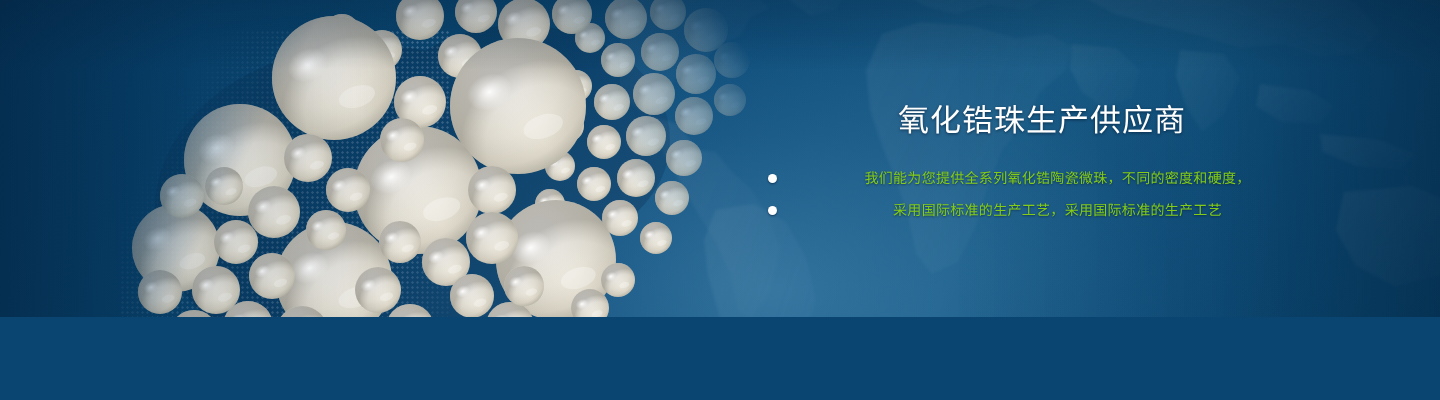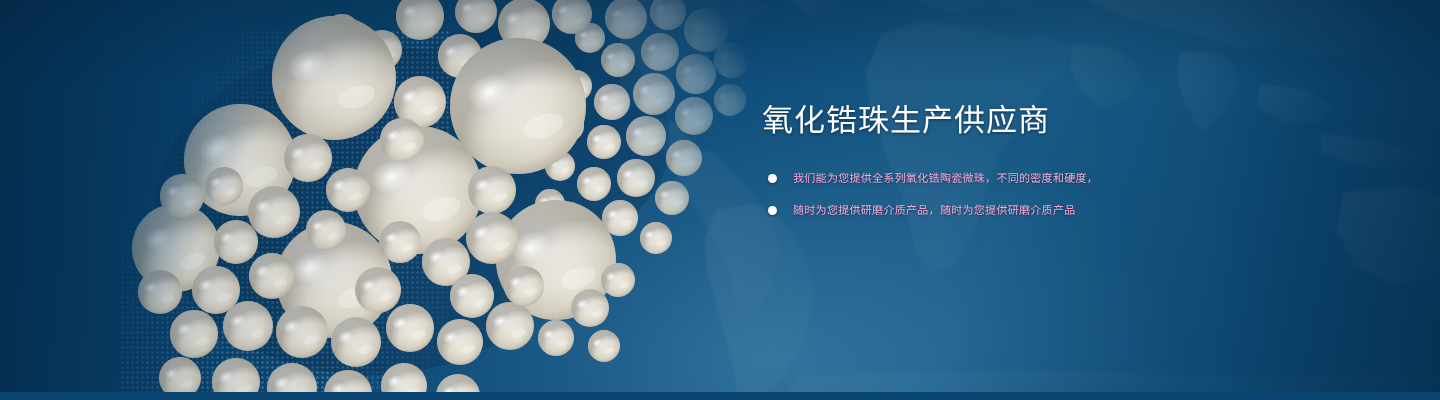--- a/index.html
+++ b/index.html
@@ -4,24 +4,25 @@
 <title>Banner</title>
 <style>
   html, body {
     margin: 0;
     padding: 0;
     background: #0a4471;
   }
   #banner {
     position: relative;
     width: 1440px;
-    height: 392px;
+    height: 317px;
     overflow: hidden;
     font-family: "Liberation Sans", "DejaVu Sans", sans-serif;
     background: #0a4471;
+    text-align: center;
   }
 
   
   .bg-base {
     position: absolute;
     inset: 0;
     background: linear-gradient(115deg,
         #073f6c 0%,
         #09456f 22%,
         #0d4c79 45%,
@@ -101,23 +102,23 @@
     font-weight: 400;
     color: #ffffff;
     text-shadow: 0 1px 3px rgba(0,18,40,0.60);
     white-space: nowrap;
   }
   .bullets { list-style: none; margin: 0; padding: 0; }
   .bullet {
     position: relative;
     padding-left: 31px;
     margin-bottom: 11px;
-    font-size: 11px;
+    font-size: 14px;
     line-height: 21px;
-    color: #f9a8d4;
+    color: #84cc16;
     text-shadow: 0 1px 2px rgba(0,20,45,0.55);
     letter-spacing: 0.3px;
   }
   .bullet:last-child { margin-bottom: 0; }
   .dot {
     position: absolute;
     left: 6px;
     top: 6px;
     width: 9px;
     height: 9px;
@@ -338,19 +339,19 @@
     <ul class="bullets">
 
       <li class="bullet">
         <span class="dot"></span>
         <span>我们能为您提供全系列氧化锆陶瓷微珠，不同的密度和硬度，</span>
       </li>
 
 
       <li class="bullet">
         <span class="dot"></span>
-        <span>随时为您提供研磨介质产品，随时为您提供研磨介质产品</span>
+        <span>采用国际标准的生产工艺，采用国际标准的生产工艺</span>
       </li>
 
     </ul>
   </div>
 
 </div>
 
 </body></html>

